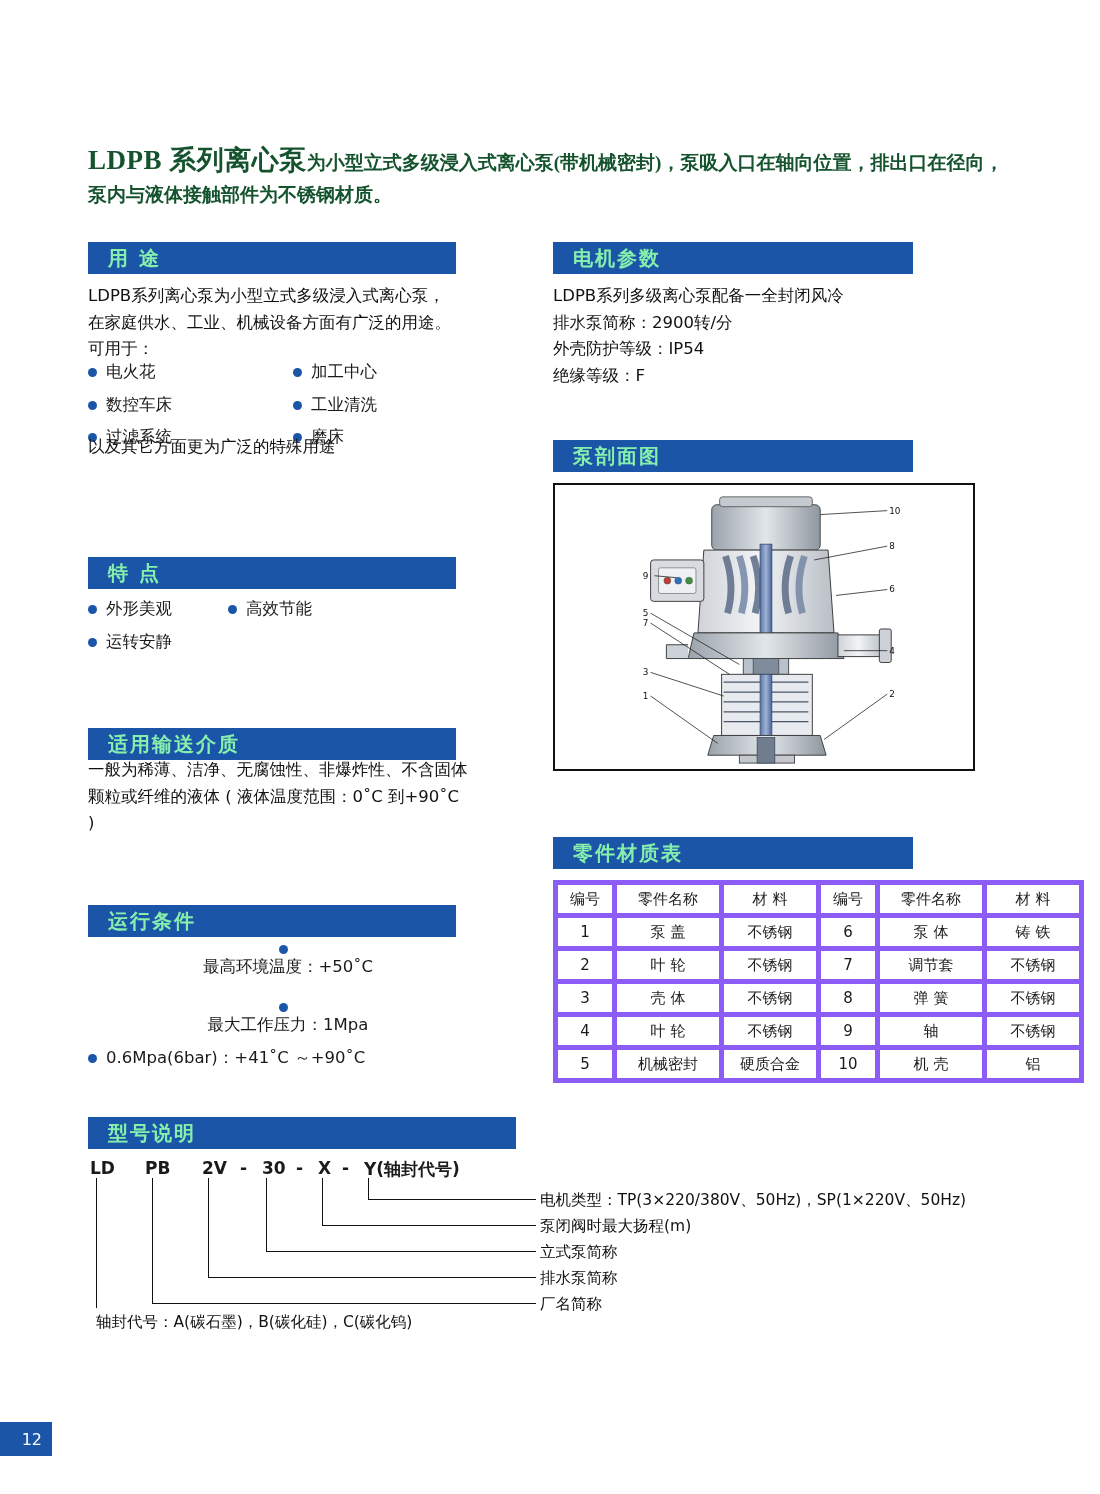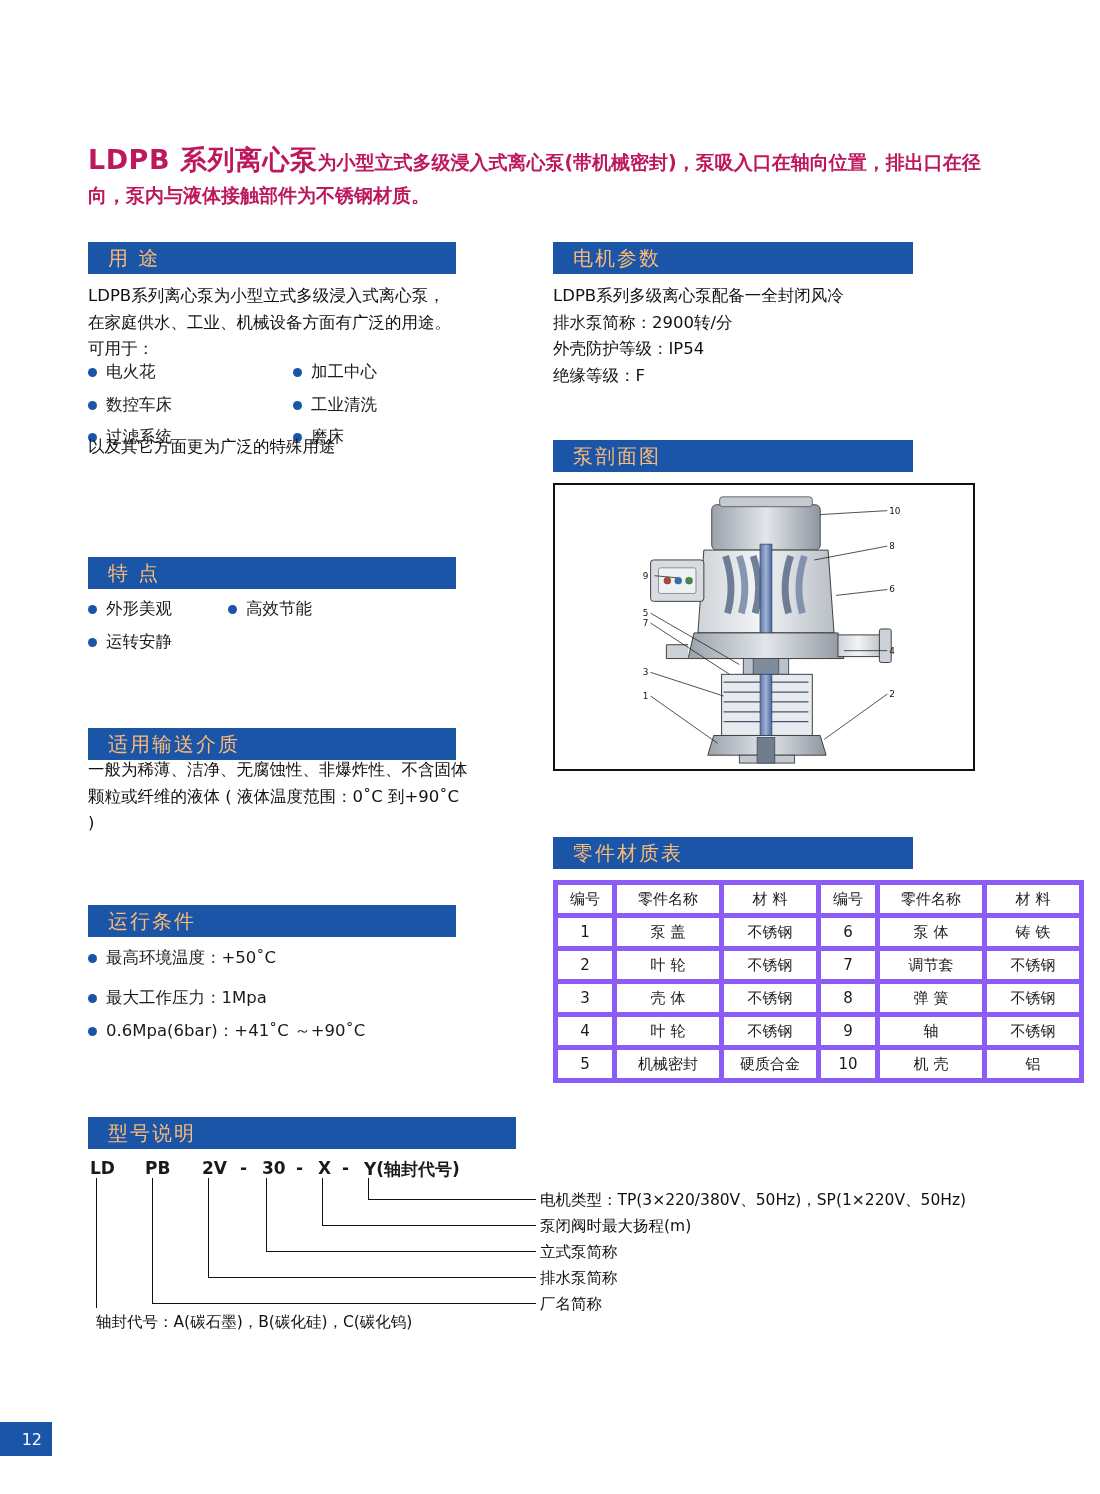--- a/index.html
+++ b/index.html
@@ -19,40 +19,41 @@
     position: absolute;
     inset: 0;
   }
 
   
   .title-block {
     position: absolute;
     left: 88px;
     top: 140px;
     width: 930px;
-    color: #be185d;
+    color: #14532d;
     font-weight: bold;
     line-height: 1.5;
+    font-family: Liberation Serif, serif;
   }
   .title-main {
     font-size: 27px;
     letter-spacing: 0.5px;
   }
   .title-rest {
     font-size: 19px;
     font-weight: bold;
   }
 
   
   .bar {
     position: absolute;
     background: #1a55a8;
-    color: #fdba74;
+    color: #86efac;
     font-size: 20px;
-    font-weight: normal;
+    font-weight: bold;
     letter-spacing: 2px;
     display: flex;
     align-items: center;
     padding-left: 20px;
     box-sizing: border-box;
   }
   .bar.tall { height: 32px; }
 
   
   .body-text {
@@ -209,25 +210,25 @@
 
   <div class="bar tall" style="left:88px; top:716px; width:368px;margin-top:12px;">
     <span>适用输送介质</span>
   </div>
   <div class="body-text" style="left:88px; top:757px; width:382px;">一般为稀薄、洁净、无腐蚀性、非爆炸性、不含固体颗粒或纤维的液体 ( 液体温度范围：0˚C 到+90˚C )</div>
 
   <div class="bar tall" style="left:88px; top:905px; width:368px;">
     <span>运行条件</span>
   </div>
   <div class="bullet-list" style="left:88px; top:945px; width:400px;">
-    <div class="bullet-item" style="margin-bottom:13px;">
+    <div class="bullet-item" style="margin-bottom:22px;flex-direction:column;">
       <span class="dot"></span>
       <span>最高环境温度：+50˚C</span>
     </div>
-    <div class="bullet-item" style="margin-bottom:7px;">
+    <div class="bullet-item" style="margin-bottom:7px;flex-direction:column;">
       <span class="dot"></span>
       <span>最大工作压力：1Mpa</span>
     </div>
     <div class="bullet-item">
       <span class="dot"></span>
       <span>0.6Mpa(6bar)：+41˚C ～+90˚C</span>
     </div>
   </div>
 
   <div class="bar tall" style="left:553px; top:242px; width:360px;">

